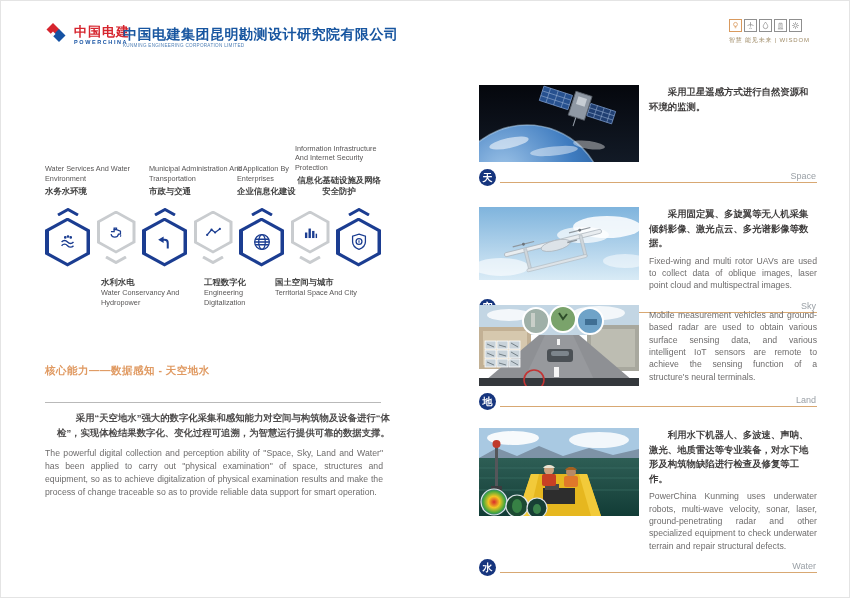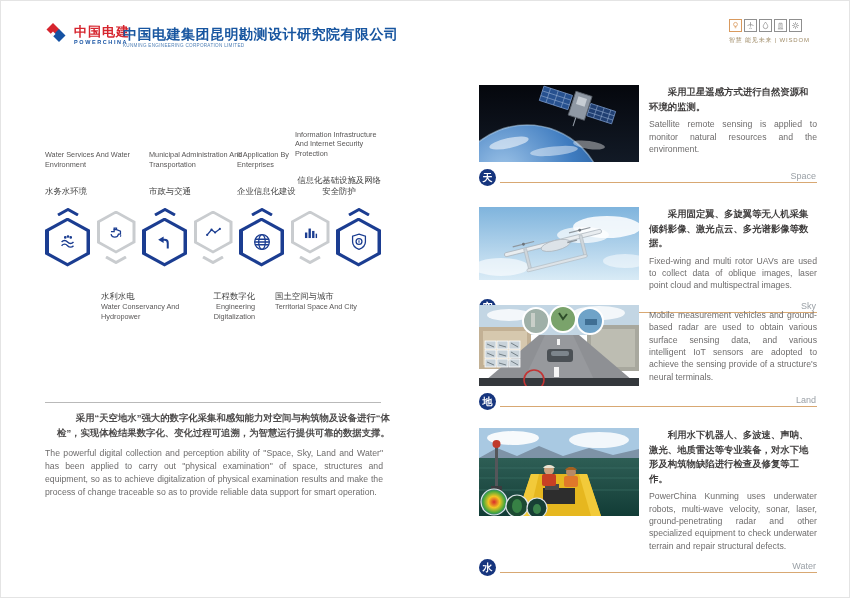--- a/index.html
+++ b/index.html
@@ -20,38 +20,38 @@
   .slogan-icons{display:flex;gap:2px;}
   .sq{width:13px;height:13px;border:1px solid #8f8f8f;box-sizing:border-box;display:flex;align-items:center;justify-content:center;background:#fff;}
   .sq.first{border-color:#d99a5e;}
   .slogan-caption{margin-top:4px;font-size:6px;color:#a08c68;letter-spacing:.8px;white-space:nowrap;}
 
   
   .services{position:absolute;left:44px;top:126px;width:336px;height:186px;}
   .svc-top{position:absolute;left:0;top:0;width:336px;height:70px;}
   .svc-top .lbl{position:absolute;bottom:0;}
   .lbl-en{font-size:7.3px;color:#595757;line-height:1.35;}
-  .lbl-cn{font-size:8.4px;color:#434343;margin-top:16px;font-weight:normal;line-height:1.3;}
+  .lbl-cn{font-size:8.4px;color:#434343;margin-top:2px;font-weight:bold;line-height:1.3;}
   .lbl1{left:0;width:100px;}
   .lbl2{left:104px;width:112px;}
   .lbl3{left:192px;width:88px;}
   .lbl4{left:250px;width:88px;}
   .lbl4 .lbl-cn{text-align:center;}
   .hex-row{position:absolute;left:0;top:76px;width:336px;height:68px;display:flex;justify-content:space-between;align-items:center;}
   .hex-col{display:flex;flex-direction:column;align-items:center;gap:2px;}
   .hex-outer{clip-path:polygon(50% 0,100% 25%,100% 75%,50% 100%,0 75%,0 25%);display:flex;align-items:center;justify-content:center;}
   .hex-inner{clip-path:polygon(50% 0,100% 25%,100% 75%,50% 100%,0 75%,0 25%);background:#fff;display:flex;align-items:center;justify-content:center;}
   .hex-blue .hex-outer{width:45px;height:49px;background:#1b3d91;}
   .hex-blue .hex-inner{width:38px;height:42px;}
   .hex-gray .hex-outer{width:39px;height:43px;background:#c9cccf;}
   .hex-gray .hex-inner{width:33px;height:37px;}
   .svc-bottom{position:absolute;left:0;top:148px;width:336px;}
   .svc-bottom .lbl{position:absolute;top:0;}
   .blbl1{left:56px;width:88px;}
-  .blbl2{left:130px;width:80px;text-align:right;}
+  .blbl2{left:159px;width:80px;}
   .blbl3{left:230px;width:92px;}
 
   
   .core{position:absolute;left:44px;top:363px;width:336px;}
   .core-title-cn{font-size:10.5px;color:#e09a62;font-weight:bold;letter-spacing:.5px;}
   .core-title-en{font-size:8px;color:#e09a62;margin-top:4px;letter-spacing:.2px;}
   .core-rule{position:absolute;left:44px;top:401px;width:336px;border-top:1px solid #b9b9b9;}
   .core-para-cn{position:absolute;left:56px;top:409px;width:338px;font-size:9.4px;color:#4c4a4a;line-height:1.62;text-indent:2em;font-weight:bold;}
   .core-para-en{position:absolute;left:44px;top:446px;width:338px;font-size:8.7px;color:#6e6c6c;line-height:1.48;text-align:justify;}
 
@@ -259,20 +259,21 @@
         <div class="lbl-en">Engineering Digitalization</div>
       </div>
       <div class="lbl blbl3">
         <div class="lbl-cn">国土空间与城市</div>
         <div class="lbl-en">Territorial Space And City</div>
       </div>
     </div>
   </div>
 
   <div class="core">
+    <div class="core-title-cn">核心能力——数据感知 - 天空地水</div>
   </div>
   <div class="core-rule"></div>
   <div class="core-para-cn">采用“天空地水”强大的数字化采集和感知能力对空间与构筑物及设备进行“体检”，实现体检结果数字化、变化过程可追溯，为智慧运行提供可靠的数据支撑。</div>
   <div class="core-para-en">The powerful digital collection and perception ability of "Space, Sky, Land and Water" has been applied to carry out "physical examination" of space, structures and equipment, so as to achieve digitalization of physical examination results and make the process of change traceable so as to provide reliable data support for smart operation.</div>
 
   <div class="sec" style="top:84px;">
     <div class="sec-body">
       <div class="sec-img" style="height:77px;">
         <svg width="160" height="77" viewBox="0 0 160 77">
           <defs>
@@ -298,21 +299,20 @@
             <rect x="-6" y="-2" width="17" height="25" fill="#8f98a4" stroke="#5c636c" stroke-width="0.8"></rect>
             <rect x="-2" y="2" width="9" height="8" fill="#c7cdd4"></rect>
             <rect x="12" y="5" width="26" height="13" fill="#203f72" stroke="#6f8fc0" stroke-width="0.8"></rect>
             <path d="M12 9.5h26M12 14h26M19 5v13M26 5v13M33 5v13" stroke="#9fb6d8" stroke-width="0.5"></path>
             <line x1="2" y1="23" x2="2" y2="32" stroke="#9aa2ad" stroke-width="1"></line>
           </g>
         </svg>
       </div>
       <div class="sec-text">
         <div class="sec-cn">采用卫星遥感方式进行自然资源和环境的监测。</div>
-        <div class="sec-en">Satellite remote sensing is applied to monitor natural resources and the environment.</div>
       </div>
     </div>
     <div class="sec-foot">
       <span class="badge">天</span>
       <span class="foot-line"></span>
       <span class="foot-label">Space</span>
     </div>
   </div>
 
   <div class="sec" style="top:206px;">
@@ -396,21 +396,21 @@
             <circle cx="57" cy="16" r="13" fill="#9fb0a8"></circle>
             <circle cx="84" cy="14" r="13" fill="#7aa36b"></circle>
             <circle cx="111" cy="16" r="13" fill="#6fa3c8"></circle>
           </g>
           <rect x="52" y="8" width="4" height="14" fill="#c9cfc9"></rect>
           <path d="M80 8l4 6 4-5" stroke="#2e4d2a" stroke-width="2" fill="none"></path>
           <rect x="106" y="14" width="12" height="6" fill="#3f6f94"></rect>
         </svg>
       </div>
       <div class="sec-text">
-        <div class="sec-en">Mobile measurement vehicles and ground-based radar are used to obtain various surface sensing data, and various intelligent IoT sensors are adopted to achieve the sensing provide of a structure's neural terminals.</div>
+        <div class="sec-en">Mobile measurement vehicles and ground-based radar are used to obtain various surface sensing data, and various intelligent IoT sensors are remote to achieve the sensing function of a structure's neural terminals.</div>
       </div>
     </div>
     <div class="sec-foot">
       <span class="badge">地</span>
       <span class="foot-line"></span>
       <span class="foot-label">Land</span>
     </div>
   </div>
 
   <div class="sec" style="top:427px;">

